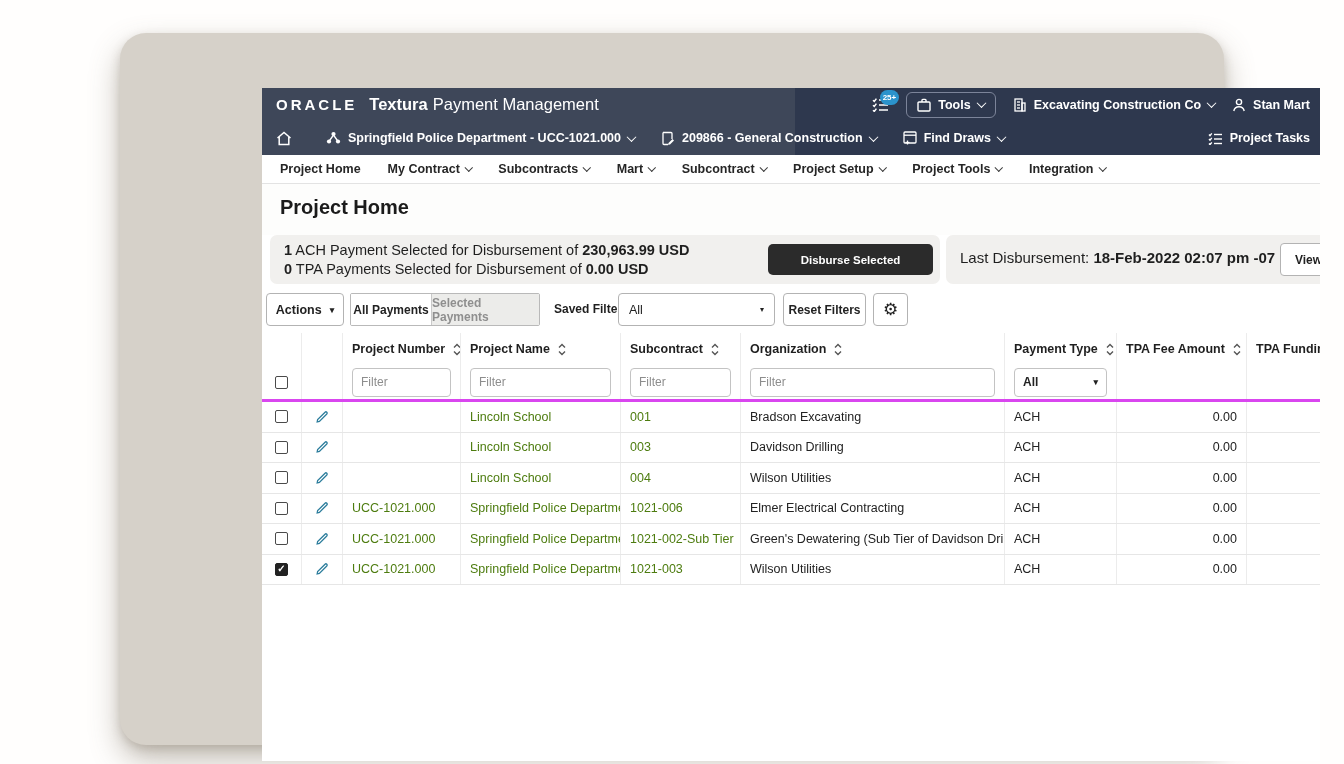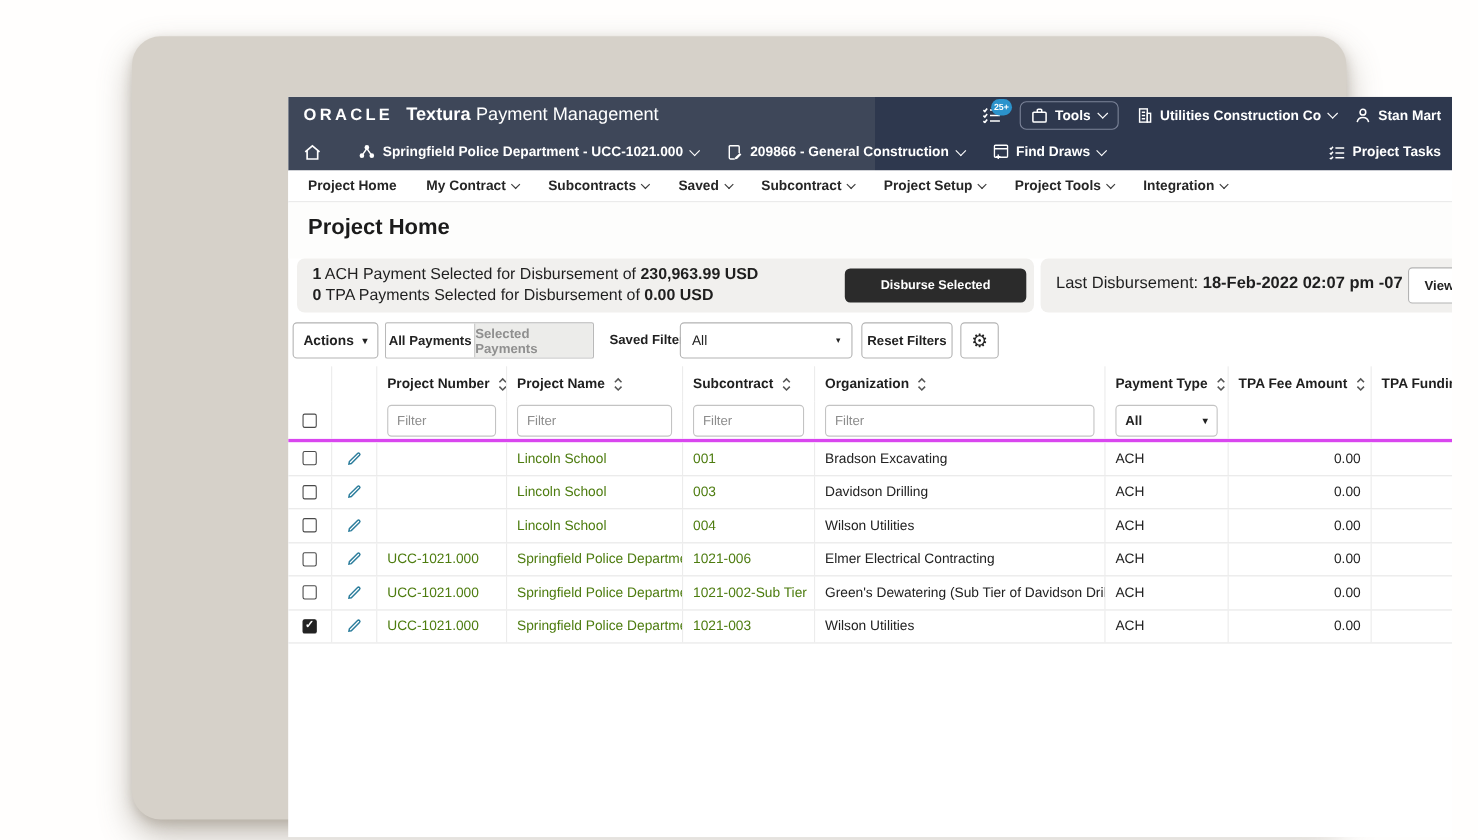--- a/index.html
+++ b/index.html
@@ -158,21 +158,21 @@
             <span class="hitem">
               <span class="icn">
                 <svg width="14" height="14" viewBox="0 0 14 14" fill="none" stroke="#fff" stroke-width="1.3">
                   <rect x="2" y="1" width="7" height="12"></rect>
                     <rect x="9" y="5" width="3" height="8"></rect>
                   <line x1="4" y1="4" x2="7" y2="4"></line>
                     <line x1="4" y1="7" x2="7" y2="7"></line>
                     <line x1="4" y1="10" x2="7" y2="10"></line>
                 </svg>
               </span>
-              <span>Utilities Construction Co</span>
+              <span>Excavating Construction Co</span>
               <span class="chev"></span>
             </span>
             <span class="hitem">
               <span class="icn">
                 <svg width="14" height="14" viewBox="0 0 14 14" fill="none" stroke="#fff" stroke-width="1.4">
                   <circle cx="7" cy="4" r="2.6"></circle>
                     <path d="M1.8 13 a5.3 5.3 0 0 1 10.4 0"></path>
                 </svg>
               </span>
               <span>Stan Mart</span>
@@ -245,21 +245,21 @@
           </span>
         <span class="menu-item">
             <span>My Contract</span>
             <span class="chev"></span>
           </span>
         <span class="menu-item">
             <span>Subcontracts</span>
             <span class="chev"></span>
           </span>
         <span class="menu-item">
-            <span>Saved</span>
+            <span>Mart</span>
             <span class="chev"></span>
           </span>
         <span class="menu-item">
             <span>Subcontract</span>
             <span class="chev"></span>
           </span>
         <span class="menu-item">
             <span>Project Setup</span>
             <span class="chev"></span>
           </span>

